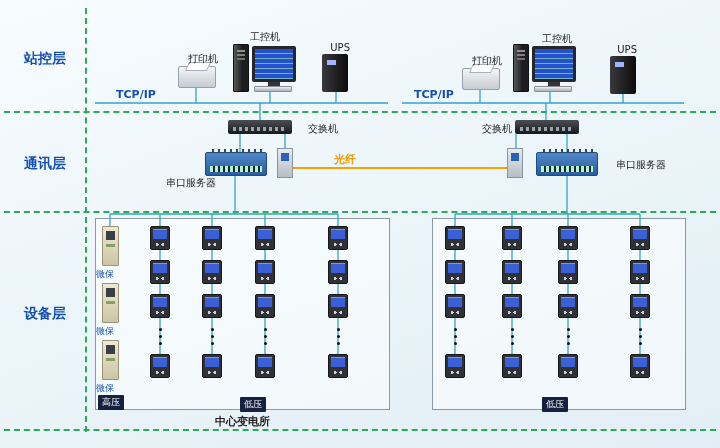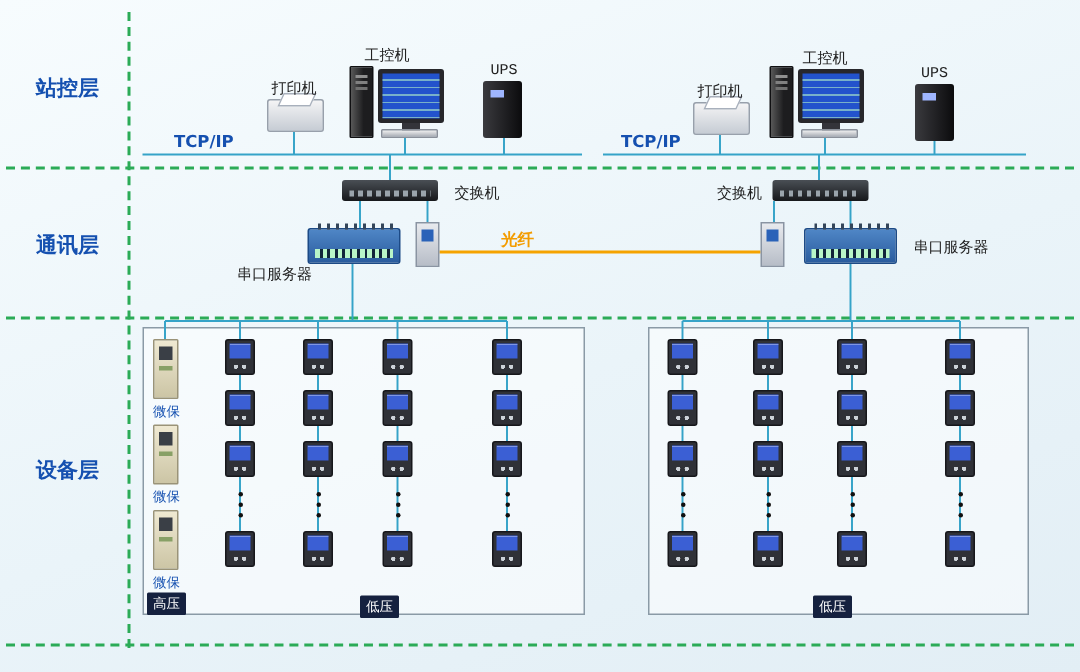--- a/index.html
+++ b/index.html
@@ -6,21 +6,21 @@
   html,body { background:#ffffff; font-family:"DejaVu Sans","Liberation Sans",sans-serif; }
   #diagram { position:relative; width:720px; height:448px; overflow:hidden;
     background:linear-gradient(160deg,#f7fcfe 0%,#eaf4f9 55%,#e2eef5 100%); }
 
   .hdash { position:absolute; left:4px; right:4px; height:0; border-top:2px dashed #2bab57; z-index:1; }
   .vdash { position:absolute; top:8px; bottom:16px; left:85px; width:0; border-left:2px dashed #2bab57; z-index:1; }
 
   .layer-label { position:absolute; left:10px; width:70px; text-align:center;
     color:#1550b0; font-weight:bold; font-size:14px; z-index:4; }
   .title { position:absolute; font-size:12px; font-weight:bold; color:#141414; text-align:center; z-index:4; }
-  .lbl { position:absolute; font-size:10px; color:#222; text-align:center; z-index:4;font-family:Liberation Mono, monospace; }
+  .lbl { position:absolute; font-size:10px; color:#222; text-align:right; z-index:4; }
   .tcpip { position:absolute; font-size:11px; font-weight:bold; color:#1550b0; z-index:4; }
   .fiber-lbl { position:absolute; font-size:11px; font-weight:bold; color:#f39c00; z-index:4; }
   .caption { position:absolute; font-size:11px; font-weight:bold; color:#222; text-align:center; z-index:4; }
   .badge { position:absolute; font-size:9px; color:#fff; background:#15213f; padding:1px 4px; border-radius:1px; z-index:4; }
 
   svg.lines { position:absolute; left:0; top:0; z-index:2; }
 
   .devbox { position:absolute; border:1px solid #8a9aa6; background:rgba(255,255,255,.5); z-index:1; }
 
   .tower { position:absolute; width:16px; height:48px; background:linear-gradient(90deg,#585858,#1d1d1f 60%);
@@ -63,21 +63,21 @@
     background:radial-gradient(circle 1.5px at 30% 50%,#ccd2d8 95%,transparent),
                radial-gradient(circle 1.5px at 70% 50%,#ccd2d8 95%,transparent); }
   .vdots { height:24px; margin:-4px 0 6px; display:flex; flex-direction:column;
     align-items:center; justify-content:center; gap:4px; }
   .vdots i { width:3px; height:3px; border-radius:50%; background:#101010; }
 
   .prot { position:absolute; width:17px; height:40px; background:linear-gradient(#efe9d2,#ccc5a5);
     border:1px solid #9a9378; border-radius:1px; z-index:3; }
   .prot::before { content:''; position:absolute; top:4px; left:3px; right:3px; height:9px; background:#3a3f46; }
   .prot::after  { content:''; position:absolute; top:17px; left:3px; right:3px; height:3px; background:#88a066; }
-  .prot-lbl { position:absolute; font-size:9px; color:#1550b0; width:30px; text-align:center; z-index:4; }
+  .prot-lbl { position:absolute; font-size:9px; color:#1550b0; width:30px; text-align:left; z-index:4; }
 </style>
 </head>
 <body>
 
 <div id="diagram">
 
   <div class="vdash"></div>
   <div class="hdash" style="top:111px"></div>
   <div class="hdash" style="top:211px"></div>
   <div class="hdash" style="top:429px"></div>
@@ -226,20 +226,21 @@
         <i></i>
       </div>
       <div class="meter">
         <div class="m-scr"></div>
         <div class="m-btn"></div>
       </div>
     </div>
 
   <div class="badge" style="left:98px;top:395px">高压</div>
   <div class="badge" style="left:240px;top:397px">低压</div>
+  <div class="caption" style="left:185px;top:414px;width:115px">中心变电所</div>
 
   <div class="devbox" style="left:432px;top:218px;width:254px;height:192px"></div>
 
   <div class="meter-col right" style="left:445px;top:226px">
       <div class="meter">
         <div class="m-scr"></div>
         <div class="m-btn"></div>
       </div>
       <div class="meter">
         <div class="m-scr"></div>

